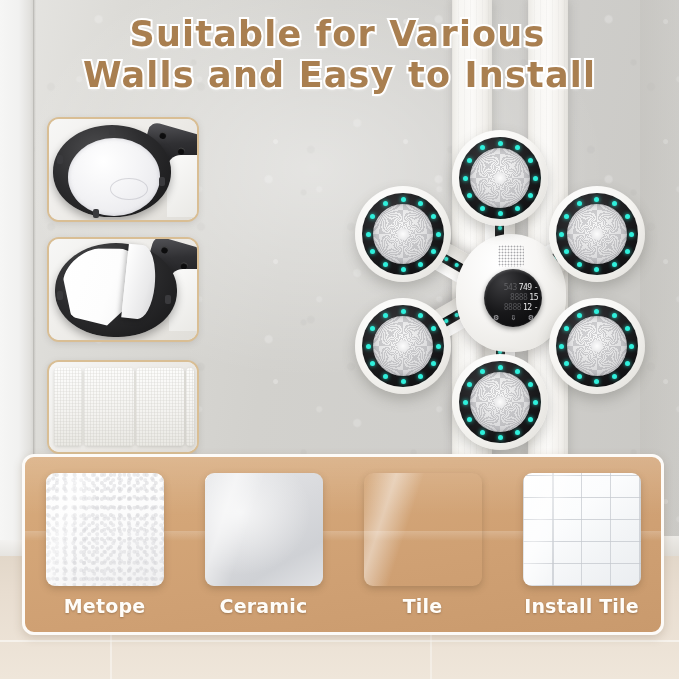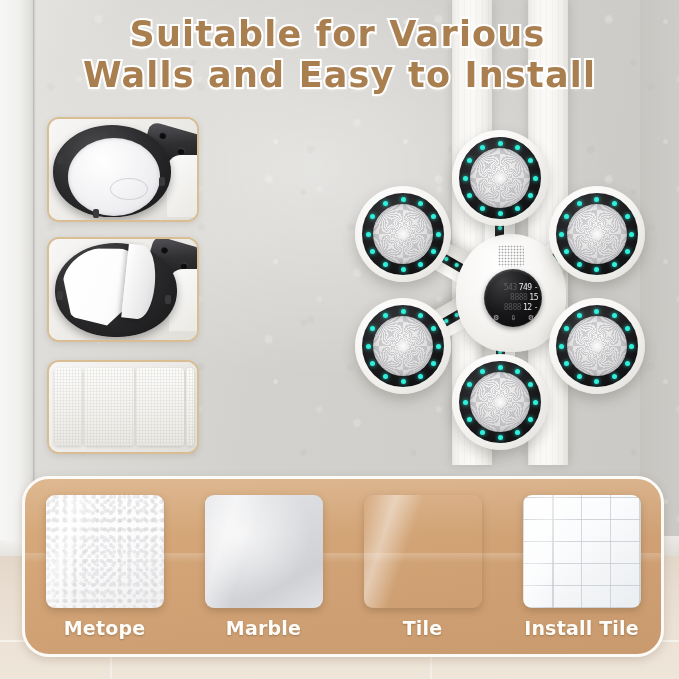--- a/index.html
+++ b/index.html
@@ -225,22 +225,22 @@
     content:"";position:absolute;left:24px;top:24px;width:12px;height:12px;border-radius:50%;
     background:radial-gradient(circle,#fdfdfd,#e0e0e2);
   }
   .ring-led{
     position:absolute;width:5px;height:5px;border-radius:50%;background:#2ff0dc;
     box-shadow:0 0 4px rgba(47,240,220,.9);
   }
 
   
   .banner{
-    position:absolute;left:22px;top:476px;width:636px;height:175px;
-    border-radius:27px;border:3px solid #fdfbf8;
+    position:absolute;left:22px;top:454px;width:636px;height:175px;
+    border-radius:12px;border:3px solid #fdfbf8;
     background:linear-gradient(170deg,#d8ab7c 0%,#d4a678 28%,#cfa073 62%,#c99a6d 100%);
     box-shadow:0 3px 10px rgba(110,85,58,.22);
     overflow:hidden;
   }
   .banner-sheen{
     position:absolute;left:0;top:0;width:100%;height:58px;
     background:linear-gradient(180deg,rgba(255,255,255,.16),rgba(255,255,255,0));
   }
   .banner-floorline{
     position:absolute;left:0;top:74px;width:100%;height:10px;
@@ -563,21 +563,21 @@
         <div class="swatch-cell">
           <div class="swatch sw-metope">
             <div class="sw-gloss"></div>
           </div>
           <div class="sw-label" style="color: rgb(255, 253, 249);">Metope</div>
         </div>
         <div class="swatch-cell">
           <div class="swatch sw-marble">
             <div class="sw-gloss"></div>
           </div>
-          <div class="sw-label" style="color: rgb(255, 253, 249);">Marble</div>
+          <div class="sw-label" style="color: rgb(255, 253, 249);">Ceramic</div>
         </div>
         <div class="swatch-cell">
           <div class="swatch sw-wood">
             <div class="sw-gloss"></div>
           </div>
           <div class="sw-label" style="color: rgb(255, 253, 249);">Tile</div>
         </div>
         <div class="swatch-cell">
           <div class="swatch sw-tile">
             <div class="sw-gloss"></div>

